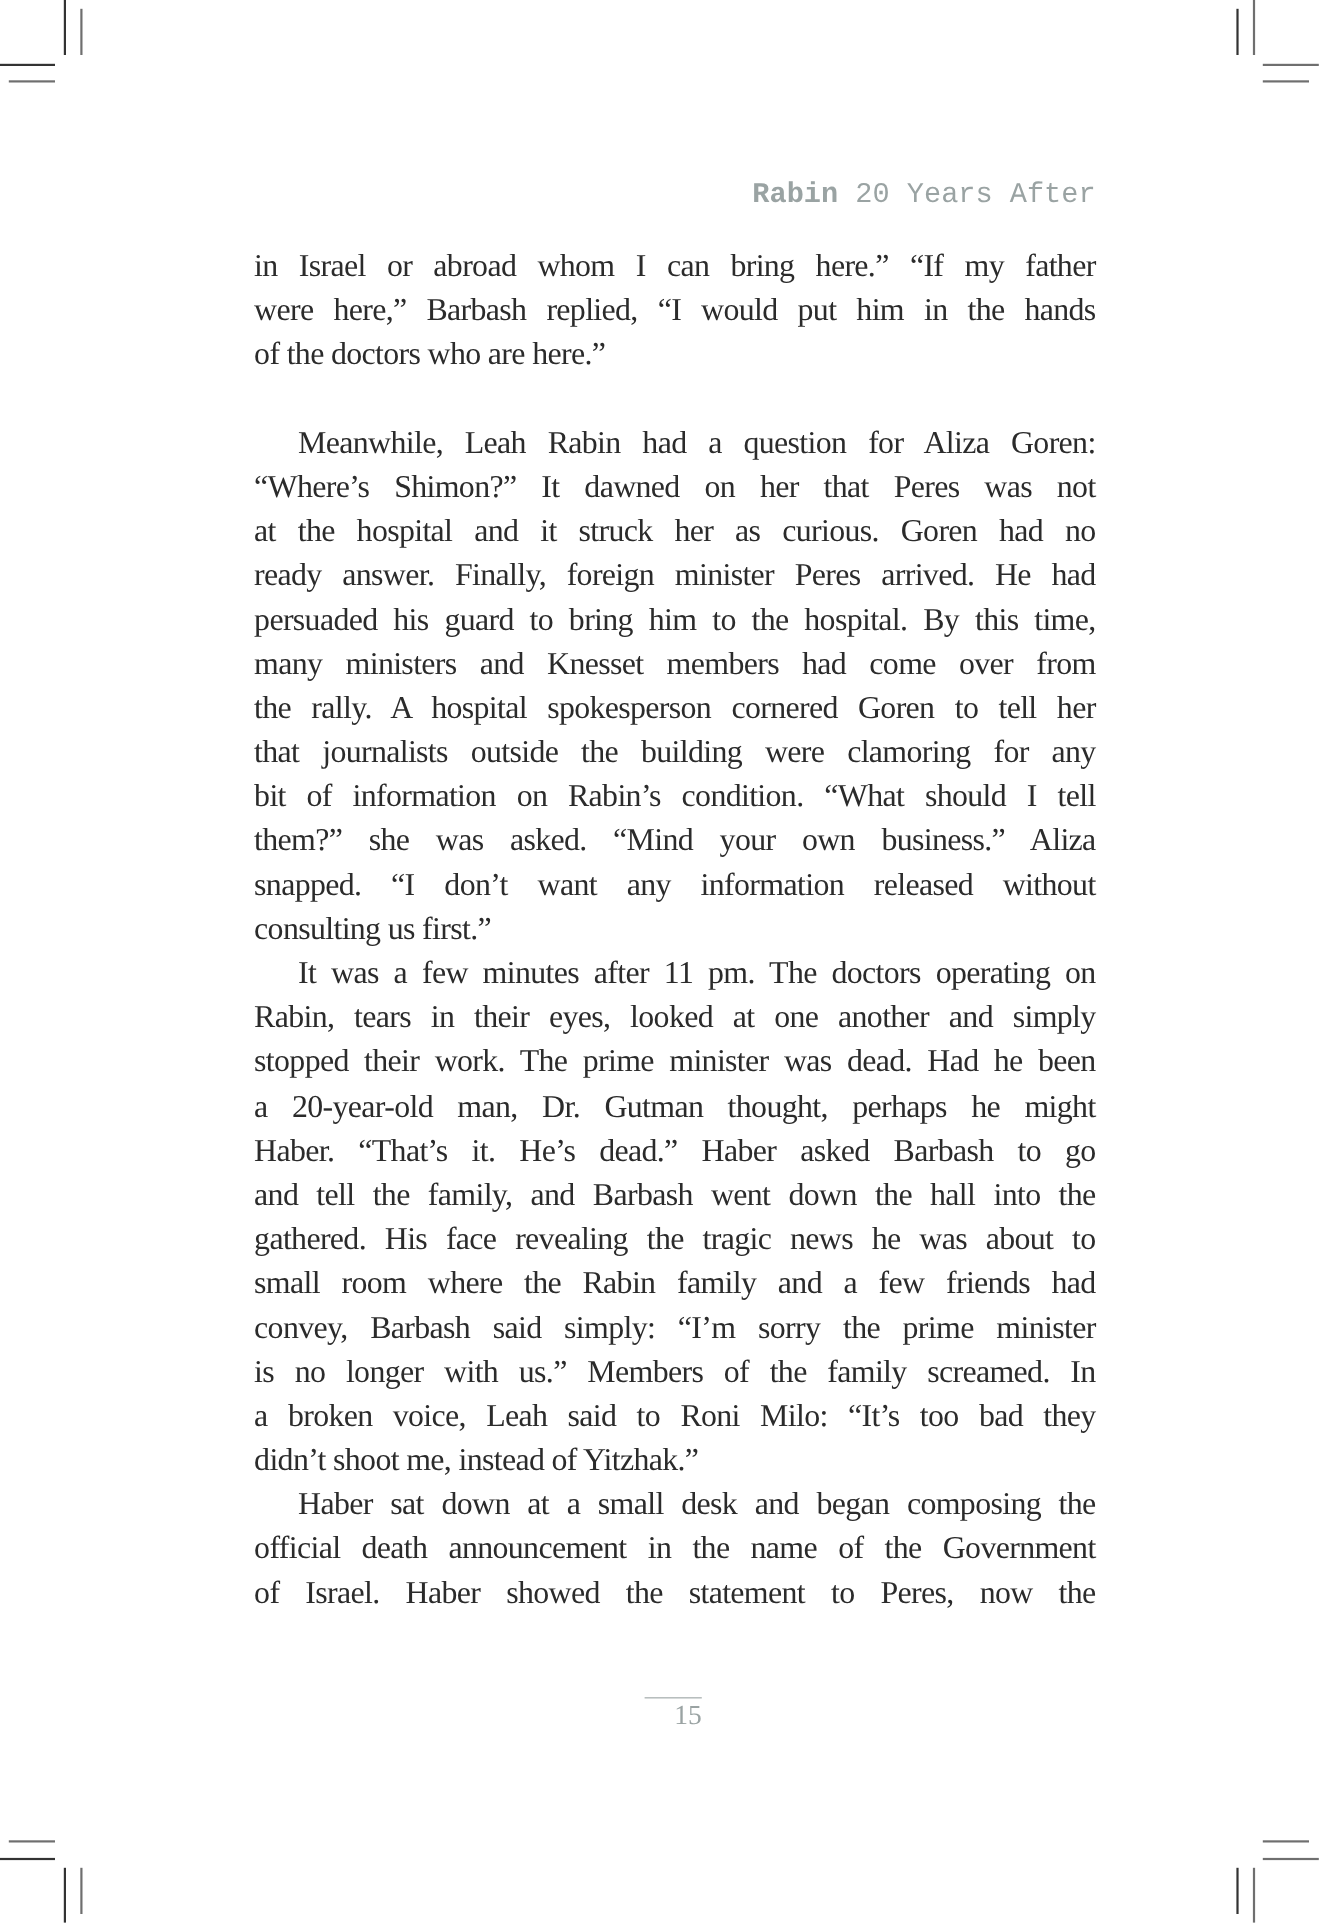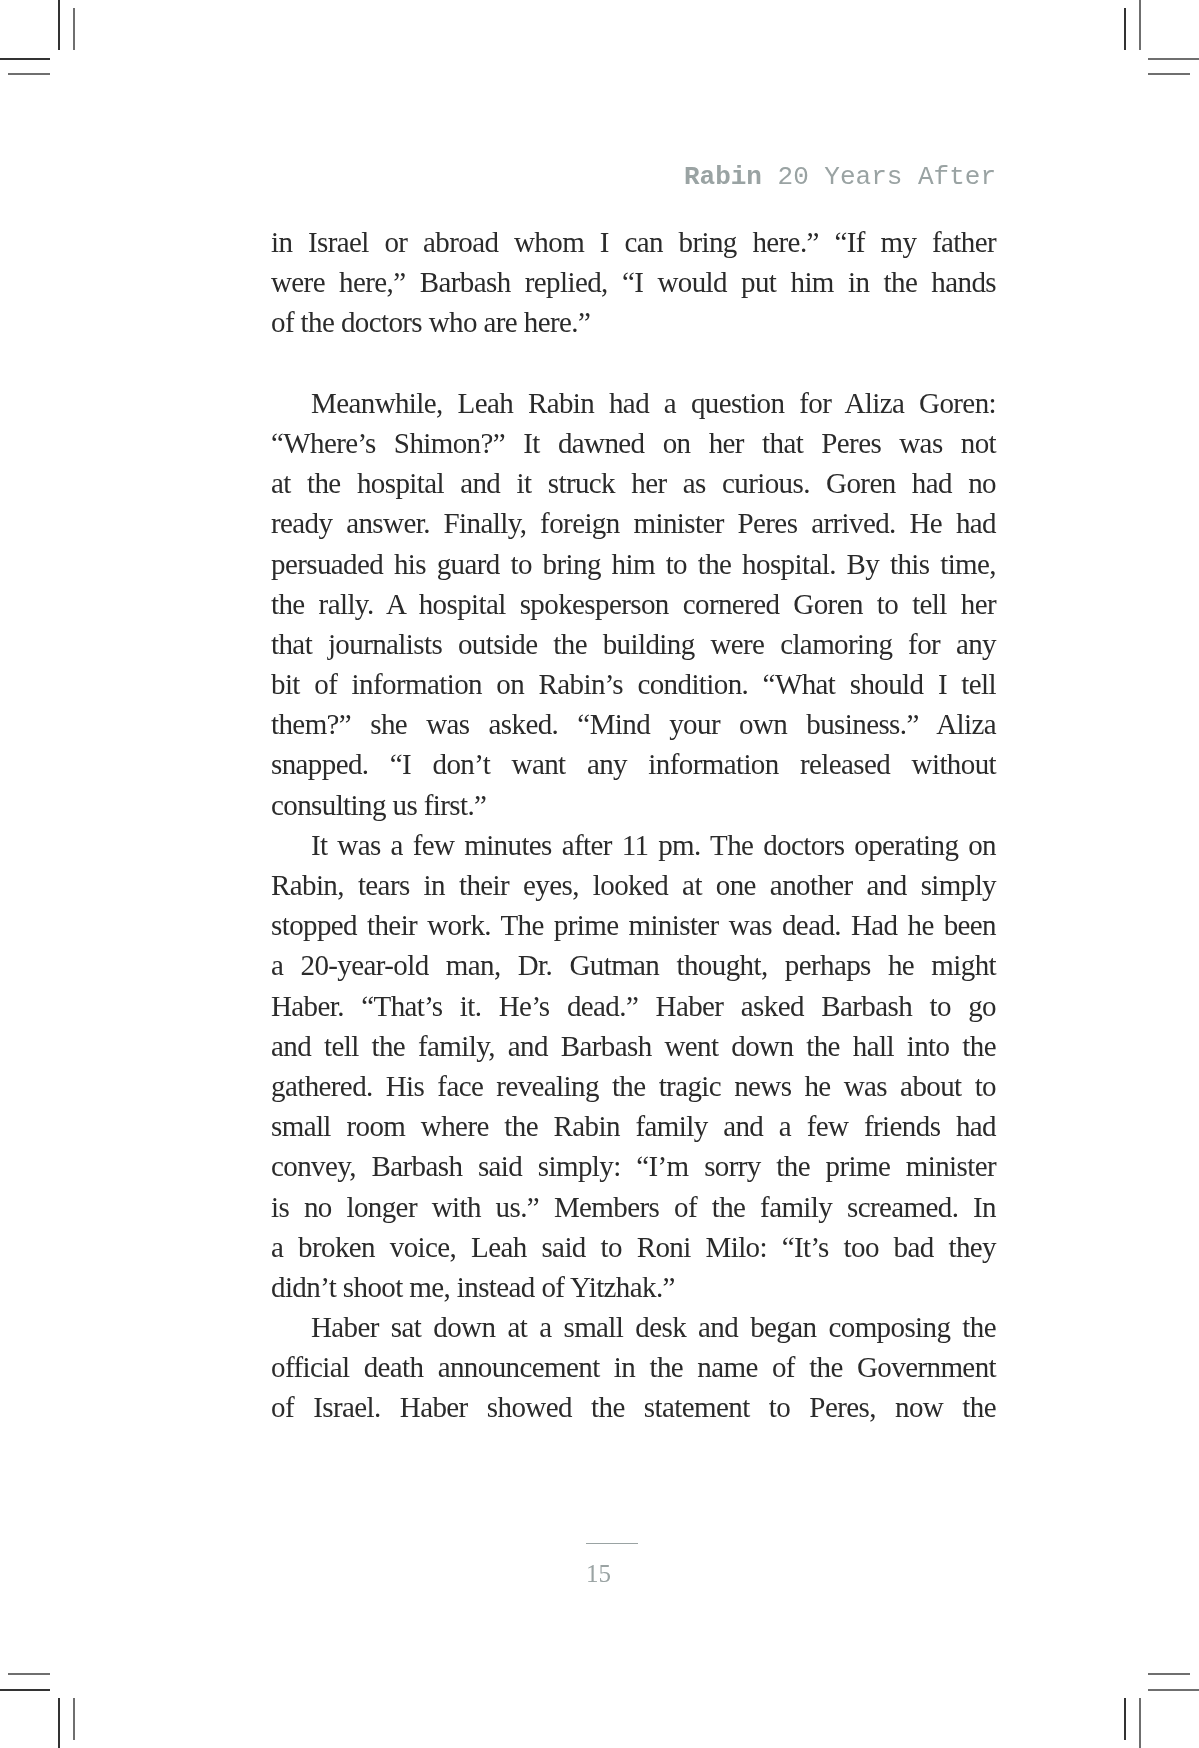--- a/index.html
+++ b/index.html
@@ -11,29 +11,29 @@
     font-family: Liberation Mono, monospace;
     font-size: 26px; color: #9aa3a3; white-space: nowrap;
   }
   .header b { font-weight: bold; }
   .body-text {
     position: absolute; left: 231px; top: 222px; width: 765px;
     font-family: "Liberation Serif", "DejaVu Serif", serif;
     font-size: 29px; line-height: 40.2px; color: #2b2b2b;
     letter-spacing: -0.6px;
   }
-  .line { display: block; text-align: justify; text-align-last: justify; white-space: nowrap; height: 40.2px; overflow: visible; margin-left: 40px; }
+  .line { display: block; text-align: justify; text-align-last: justify; white-space: nowrap; height: 40.2px; overflow: visible; }
   .line.last { text-align-last: left; }
   .line.indent { padding-left: 40px; }
   .gap { height: 40.2px; }
   .page-number {
-    position: absolute; left: 586px; top: 1543px; width: 52px; text-align: left;
+    position: absolute; left: 586px; top: 1543px; width: 52px; text-align: right;
     font-family: "Liberation Serif", "DejaVu Serif", serif;
     font-size: 25px; color: #9aa3a3;
-    border-top: 1.5px solid #9aa3a3; padding-top: 16px; line-height: 28px;
+    border-top: 1.5px solid #9aa3a3; padding-top: 2px; line-height: 28px;
   }
 </style>
 </head>
 <body>
 
 <div class="mark dark" style="left:58px;top:0;width:1.5px;height:50px;"></div>
 <div class="mark" style="left:73px;top:8px;width:1.5px;height:42px;"></div>
 <div class="mark dark" style="left:0;top:58px;width:50px;height:1.5px;"></div>
 <div class="mark" style="left:8px;top:73px;width:42px;height:1.5px;"></div>
 
@@ -62,20 +62,21 @@
       <span class="line">were here,” Barbash replied, “I would put him in the hands</span>
       <span class="line last">of the doctors who are here.”</span>
     </div>
     <div class="gap"></div>
     <div class="paragraph">
       <span class="line indent">Meanwhile, Leah Rabin had a question for Aliza Goren:</span>
       <span class="line">“Where’s Shimon?” It dawned on her that Peres was not</span>
       <span class="line">at the hospital and it struck her as curious. Goren had no</span>
       <span class="line">ready answer. Finally, foreign minister Peres arrived. He had</span>
       <span class="line">persuaded his guard to bring him to the hospital. By this time,</span>
+      <span class="line">many ministers and Knesset members had come over from</span>
       <span class="line">the rally. A hospital spokesperson cornered Goren to tell her</span>
       <span class="line">that journalists outside the building were clamoring for any</span>
       <span class="line">bit of information on Rabin’s condition. “What should I tell</span>
       <span class="line">them?” she was asked. “Mind your own business.” Aliza</span>
       <span class="line">snapped. “I don’t want any information released without</span>
       <span class="line last">consulting us first.”</span>
     </div>
     <div class="paragraph">
       <span class="line indent">It was a few minutes after 11 pm. The doctors operating on</span>
       <span class="line">Rabin, tears in their eyes, looked at one another and simply</span>

